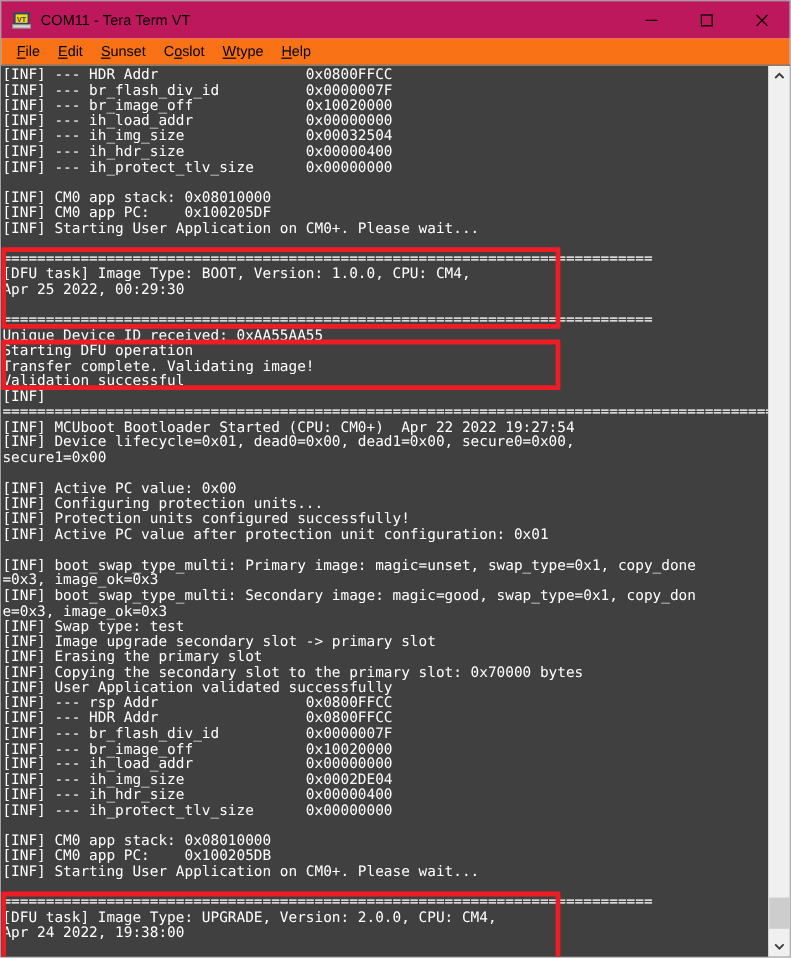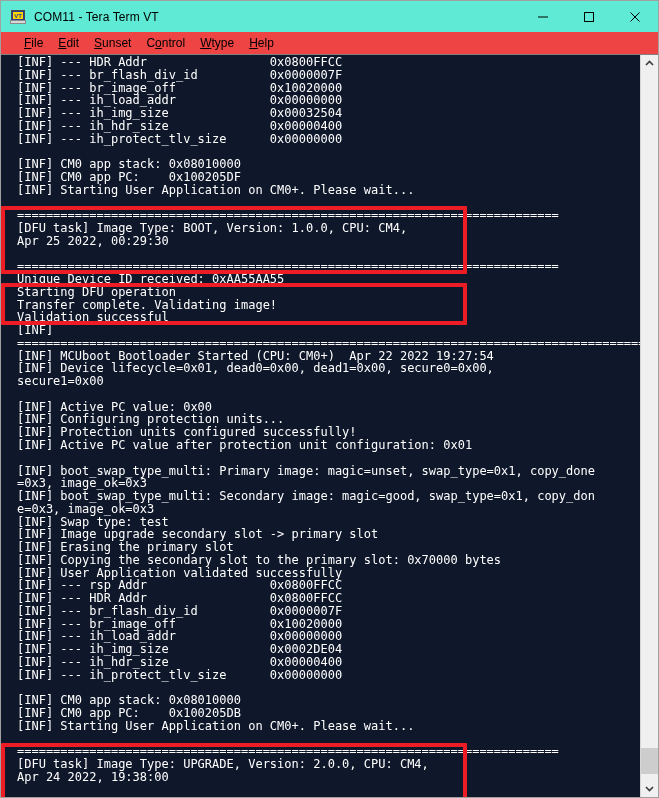--- a/index.html
+++ b/index.html
@@ -23,21 +23,21 @@
     background: #ffffff;
     border: 1px solid #a0a0a0;
     display: flex;
     flex-direction: column;
   }
 
   
   #title-bar {
     height: 31px;
     min-height: 31px;
-    background: #5eead4;
+    background: #be185d;
     display: flex;
     align-items: center;
     position: relative;
   }
   #title-icon {
     width: 16px;
     height: 16px;
     margin-left: 9px;
     margin-right: 8px;
     position: relative;
@@ -66,24 +66,24 @@
     border: none;
     padding: 0;
     cursor: default;
   }
   .win-btn svg { display: block; }
 
   
   #menu-bar {
     height: 22px;
     min-height: 22px;
-    background: #ef4444;
-    display: flex;
-    align-items: center;
-    padding-left: 16px;
+    background: #f97316;
+    display: flex;
+    align-items: center;
+    padding-left: 6px;
   }
   .menu-item {
     font-size: 12px;
     color: #000000;
     padding: 2px 8px 2px 7px;
     white-space: nowrap;
     cursor: default;
   }
   .menu-item .mn {
     text-decoration: underline;
@@ -93,27 +93,27 @@
   #terminal-wrap {
     flex: 1 1 auto;
     display: flex;
     position: relative;
     min-height: 0;
     background: #000000;
     border-top: 1px solid #808080;
   }
   #terminal {
     flex: 1 1 auto;
-    background: #0f172a;
+    background: #404040;
     color: #ffffff;
     font-family: "DejaVu Sans Mono", "Liberation Mono", monospace;
     font-size: 12px;
     line-height: 12.78px;
     letter-spacing: 0px;
-    padding: 1px 0 0 16px;
+    padding: 1px 0 0 1px;
     overflow: hidden;
     position: relative;
     white-space: pre;
   }
   #terminal .line {
     height: 12.78px;
     white-space: pre;
     font-variant-ligatures: none;
     position: relative;
     z-index: 2;
@@ -198,21 +198,21 @@
           <line x1="10.5" y1="1.5" x2="1.5" y2="10.5" stroke="#000000" stroke-width="1"></line>
         </svg>
       </button>
     </div>
   </div>
 
   <div id="menu-bar">
       <div class="menu-item"><span class="mn">F</span><span>ile</span></div>
       <div class="menu-item"><span class="mn">E</span><span>dit</span></div>
       <div class="menu-item"><span class="mn">S</span><span>unset</span></div>
-      <div class="menu-item"><span>C</span><span class="mn">o</span><span>ntrol</span></div>
+      <div class="menu-item"><span>C</span><span class="mn">o</span><span>slot</span></div>
       <div class="menu-item"><span class="mn">W</span><span>type</span></div>
       <div class="menu-item"><span class="mn">H</span><span>elp</span></div>
     </div>
 
   <div id="terminal-wrap">
 
     <div id="terminal"><div class="line">[INF] --- HDR Addr                 0x0800FFCC</div><div class="line">[INF] --- br_flash_div_id          0x0000007F</div><div class="line">[INF] --- br_image_off             0x10020000</div><div class="line">[INF] --- ih_load_addr             0x00000000</div><div class="line">[INF] --- ih_img_size              0x00032504</div><div class="line">[INF] --- ih_hdr_size              0x00000400</div><div class="line">[INF] --- ih_protect_tlv_size      0x00000000</div><div class="line"></div><div class="line">[INF] CM0 app stack: 0x08010000</div><div class="line">[INF] CM0 app PC:    0x100205DF</div><div class="line">[INF] Starting User Application on CM0+. Please wait...</div><div class="line"></div><div class="line">===========================================================================</div><div class="line">[DFU task] Image Type: BOOT, Version: 1.0.0, CPU: CM4,</div><div class="line">Apr 25 2022, 00:29:30</div><div class="line"></div><div class="line">===========================================================================</div><div class="line">Unique Device ID received: 0xAA55AA55</div><div class="line">Starting DFU operation</div><div class="line">Transfer complete. Validating image!</div><div class="line">Validation successful</div><div class="line">[INF]</div><div class="line">=========================================================================================</div><div class="line">[INF] MCUboot Bootloader Started (CPU: CM0+)  Apr 22 2022 19:27:54</div><div class="line">[INF] Device lifecycle=0x01, dead0=0x00, dead1=0x00, secure0=0x00,</div><div class="line">secure1=0x00</div><div class="line"></div><div class="line">[INF] Active PC value: 0x00</div><div class="line">[INF] Configuring protection units...</div><div class="line">[INF] Protection units configured successfully!</div><div class="line">[INF] Active PC value after protection unit configuration: 0x01</div><div class="line"></div><div class="line">[INF] boot_swap_type_multi: Primary image: magic=unset, swap_type=0x1, copy_done</div><div class="line">=0x3, image_ok=0x3</div><div class="line">[INF] boot_swap_type_multi: Secondary image: magic=good, swap_type=0x1, copy_don</div><div class="line">e=0x3, image_ok=0x3</div><div class="line">[INF] Swap type: test</div><div class="line">[INF] Image upgrade secondary slot -&gt; primary slot</div><div class="line">[INF] Erasing the primary slot</div><div class="line">[INF] Copying the secondary slot to the primary slot: 0x70000 bytes</div><div class="line">[INF] User Application validated successfully</div><div class="line">[INF] --- rsp Addr                 0x0800FFCC</div><div class="line">[INF] --- HDR Addr                 0x0800FFCC</div><div class="line">[INF] --- br_flash_div_id          0x0000007F</div><div class="line">[INF] --- br_image_off             0x10020000</div><div class="line">[INF] --- ih_load_addr             0x00000000</div><div class="line">[INF] --- ih_img_size              0x0002DE04</div><div class="line">[INF] --- ih_hdr_size              0x00000400</div><div class="line">[INF] --- ih_protect_tlv_size      0x00000000</div><div class="line"></div><div class="line">[INF] CM0 app stack: 0x08010000</div><div class="line">[INF] CM0 app PC:    0x100205DB</div><div class="line">[INF] Starting User Application on CM0+. Please wait...</div><div class="line"></div><div class="line">===========================================================================</div><div class="line">[DFU task] Image Type: UPGRADE, Version: 2.0.0, CPU: CM4,</div><div class="line">Apr 24 2022, 19:38:00</div><div class="line"></div><div class="line">===========================================================================</div><div class="red-box" style="top: 151.36px; left: 0px; width: 466px; height: 67.9px;"></div><div class="red-box" style="top: 228.04px; left: 0px; width: 466px; height: 42.34px;"></div><div class="red-box" style="top: 688.12px; left: 0px; width: 466px; height: 67.9px;"></div></div>
 
     <div id="scrollbar">
       <div class="sb-arrow">

